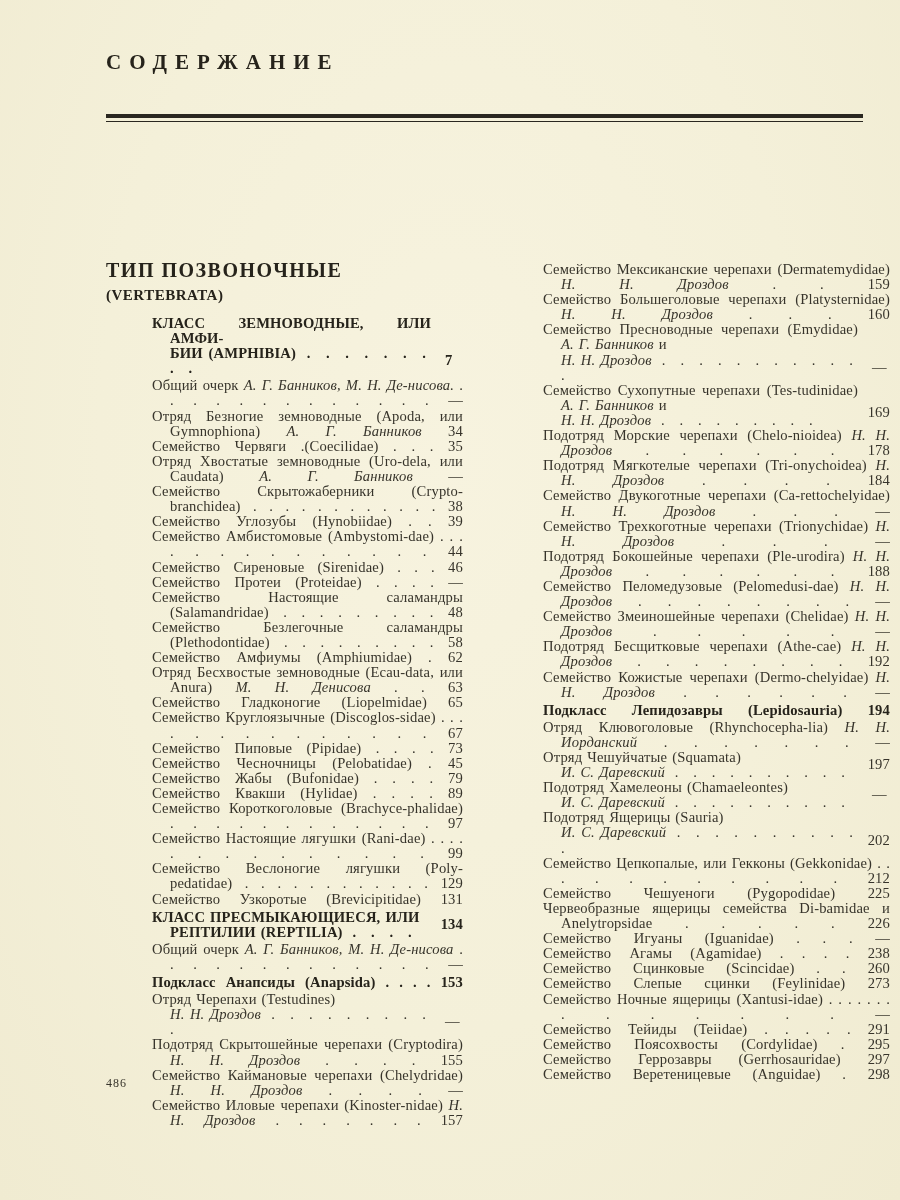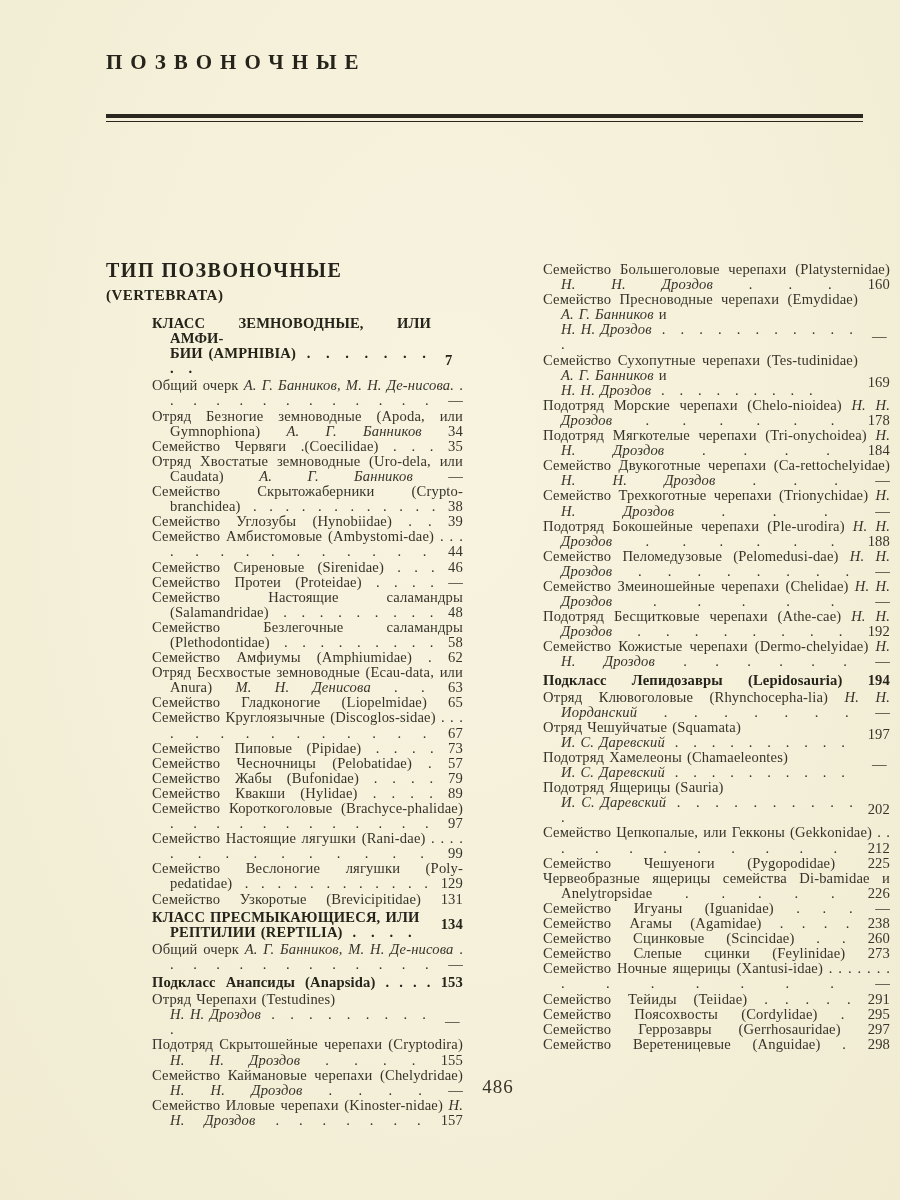--- a/index.html
+++ b/index.html
@@ -44,29 +44,29 @@
   .entry.hasbr{
     text-align-last:auto;
     position:relative;padding-right:32px;
   }
   .entry.hasbr .pg{position:absolute;right:0;bottom:8px;}
   .entry.hasbr .dots{letter-spacing:5px;}
   .entry i{font-style:italic;}
   .dots{white-space:normal;}
   .folio{
     position:absolute;left:106px;top:1076px;width:784px;
-    text-align:center;font-size:19px;letter-spacing:1px;color:#37342b;
+    text-align:left;font-size:12px;letter-spacing:1px;color:#37342b;
   }
 </style>
 </head>
 <body>
 
 <div class="sheet">
 
-  <div class="masthead">ПОЗВОНОЧНЫЕ</div>
+  <div class="masthead">СОДЕРЖАНИЕ</div>
   <div class="rule"></div>
 
   <div class="col col-left">
     <div class="sec-title">ТИП ПОЗВОНОЧНЫЕ</div>
     <div class="sec-latin">(VERTEBRATA)</div>
     <div class="toc" id="toc-left">
         <div class="entry bold hasbr">КЛАСС ЗЕМНОВОДНЫЕ, ИЛИ АМФИ-<br>БИИ (AMPHIBIA)<span class="dots"> . . . . . . . . .</span> <span class="pg">7</span></div>
         <div class="entry">Общий очерк <i>А. Г. Банников, М. Н. Де-нисова.</i><span class="dots"> . . . . . . . . . . . . .</span> <span class="pg">—</span></div>
         <div class="entry">Отряд Безногие земноводные (Apoda, или Gymnophiona) <i>А. Г. Банников</i> <span class="pg">34</span></div>
         <div class="entry">Семейство Червяги .(Coecilidae)<span class="dots"> . . .</span> <span class="pg">35</span></div>
@@ -76,39 +76,40 @@
         <div class="entry">Семейство Амбистомовые (Ambystomi-dae)<span class="dots"> . . . . . . . . . . . . . .</span> <span class="pg">44</span></div>
         <div class="entry">Семейство Сиреновые (Sirenidae)<span class="dots"> . . .</span> <span class="pg">46</span></div>
         <div class="entry">Семейство Протеи (Proteidae)<span class="dots"> . . . .</span> <span class="pg">—</span></div>
         <div class="entry">Семейство Настоящие саламандры (Salamandridae)<span class="dots"> . . . . . . . . .</span> <span class="pg">48</span></div>
         <div class="entry">Семейство Безлегочные саламандры (Plethodontidae)<span class="dots"> . . . . . . . . .</span> <span class="pg">58</span></div>
         <div class="entry">Семейство Амфиумы (Amphiumidae)<span class="dots"> .</span> <span class="pg">62</span></div>
         <div class="entry">Отряд Бесхвостые земноводные (Ecau-data, или Anura) <i>М. Н. Денисова</i><span class="dots"> . .</span> <span class="pg">63</span></div>
         <div class="entry">Семейство Гладконогие (Liopelmidae) <span class="pg">65</span></div>
         <div class="entry">Семейство Круглоязычные (Discoglos-sidae)<span class="dots"> . . . . . . . . . . . . . .</span> <span class="pg">67</span></div>
         <div class="entry">Семейство Пиповые (Pipidae)<span class="dots"> . . . .</span> <span class="pg">73</span></div>
-        <div class="entry">Семейство Чесночницы (Pelobatidae)<span class="dots"> .</span> <span class="pg">57</span></div>
+        <div class="entry">Семейство Чесночницы (Pelobatidae)<span class="dots"> .</span> <span class="pg">45</span></div>
         <div class="entry">Семейство Жабы (Bufonidae)<span class="dots"> . . . .</span> <span class="pg">79</span></div>
         <div class="entry">Семейство Квакши (Hylidae)<span class="dots"> . . . .</span> <span class="pg">89</span></div>
         <div class="entry">Семейство Короткоголовые (Brachyce-phalidae)<span class="dots"> . . . . . . . . . . . .</span> <span class="pg">97</span></div>
         <div class="entry">Семейство Настоящие лягушки (Rani-dae)<span class="dots"> . . . . . . . . . . . . . .</span> <span class="pg">99</span></div>
         <div class="entry">Семейство Веслоногие лягушки (Poly-pedatidae)<span class="dots"> . . . . . . . . . . . .</span> <span class="pg">129</span></div>
         <div class="entry">Семейство Узкоротые (Brevicipitidae) <span class="pg">131</span></div>
         <div class="entry bold hasbr">КЛАСС ПРЕСМЫКАЮЩИЕСЯ, ИЛИ<br>РЕПТИЛИИ (REPTILIA)<span class="dots"> . . . .</span> <span class="pg">134</span></div>
         <div class="entry">Общий очерк <i>А. Г. Банников, М. Н. Де-нисова</i><span class="dots"> . . . . . . . . . . . . .</span> <span class="pg">—</span></div>
         <div class="entry bold">Подкласс Анапсиды (Anapsida)<span class="dots"> . . . .</span> <span class="pg">153</span></div>
         <div class="entry hasbr">Отряд Черепахи (Testudines)<br><i>Н. Н. Дроздов</i><span class="dots"> . . . . . . . . . .</span> <span class="pg">—</span></div>
         <div class="entry">Подотряд Скрытошейные черепахи (Cryptodira) <i>Н. Н. Дроздов</i><span class="dots"> . . . .</span> <span class="pg">155</span></div>
         <div class="entry">Семейство Каймановые черепахи (Chelydridae) <i>Н. Н. Дроздов</i><span class="dots"> . . . .</span> <span class="pg">—</span></div>
         <div class="entry">Семейство Иловые черепахи (Kinoster-nidae) <i>Н. Н. Дроздов</i><span class="dots"> . . . . . . .</span> <span class="pg">157</span></div>
       </div>
   </div>
 
   <div class="col col-right">
     <div class="toc" id="toc-right">
+        <div class="entry">Семейство Мексиканские черепахи (Dermatemydidae) <i>Н. Н. Дроздов</i><span class="dots"> . .</span> <span class="pg">159</span></div>
         <div class="entry">Семейство Большеголовые черепахи (Platysternidae) <i>Н. Н. Дроздов</i><span class="dots"> . . .</span> <span class="pg">160</span></div>
         <div class="entry hasbr">Семейство Пресноводные черепахи (Emydidae) <i>А. Г. Банников</i> и<br><i>Н. Н. Дроздов</i><span class="dots"> . . . . . . . . . . . .</span> <span class="pg">—</span></div>
         <div class="entry hasbr">Семейство Сухопутные черепахи (Tes-tudinidae) <i>А. Г. Банников</i> и<br><i>Н. Н. Дроздов</i><span class="dots"> . . . . . . . . .</span> <span class="pg">169</span></div>
         <div class="entry">Подотряд Морские черепахи (Chelo-nioidea) <i>Н. Н. Дроздов</i><span class="dots"> . . . . . .</span> <span class="pg">178</span></div>
         <div class="entry">Подотряд Мягкотелые черепахи (Tri-onychoidea) <i>Н. Н. Дроздов</i><span class="dots"> . . . .</span> <span class="pg">184</span></div>
         <div class="entry">Семейство Двукоготные черепахи (Ca-rettochelyidae) <i>Н. Н. Дроздов</i><span class="dots"> . . .</span> <span class="pg">—</span></div>
         <div class="entry">Семейство Трехкоготные черепахи (Trionychidae) <i>Н. Н. Дроздов</i><span class="dots"> . . .</span> <span class="pg">—</span></div>
         <div class="entry">Подотряд Бокошейные черепахи (Ple-urodira) <i>Н. Н. Дроздов</i><span class="dots"> . . . . . .</span> <span class="pg">188</span></div>
         <div class="entry">Семейство Пеломедузовые (Pelomedusi-dae) <i>Н. Н. Дроздов</i><span class="dots"> . . . . . . . .</span> <span class="pg">—</span></div>
         <div class="entry">Семейство Змеиношейные черепахи (Chelidae) <i>Н. Н. Дроздов</i><span class="dots"> . . . . .</span> <span class="pg">—</span></div>

